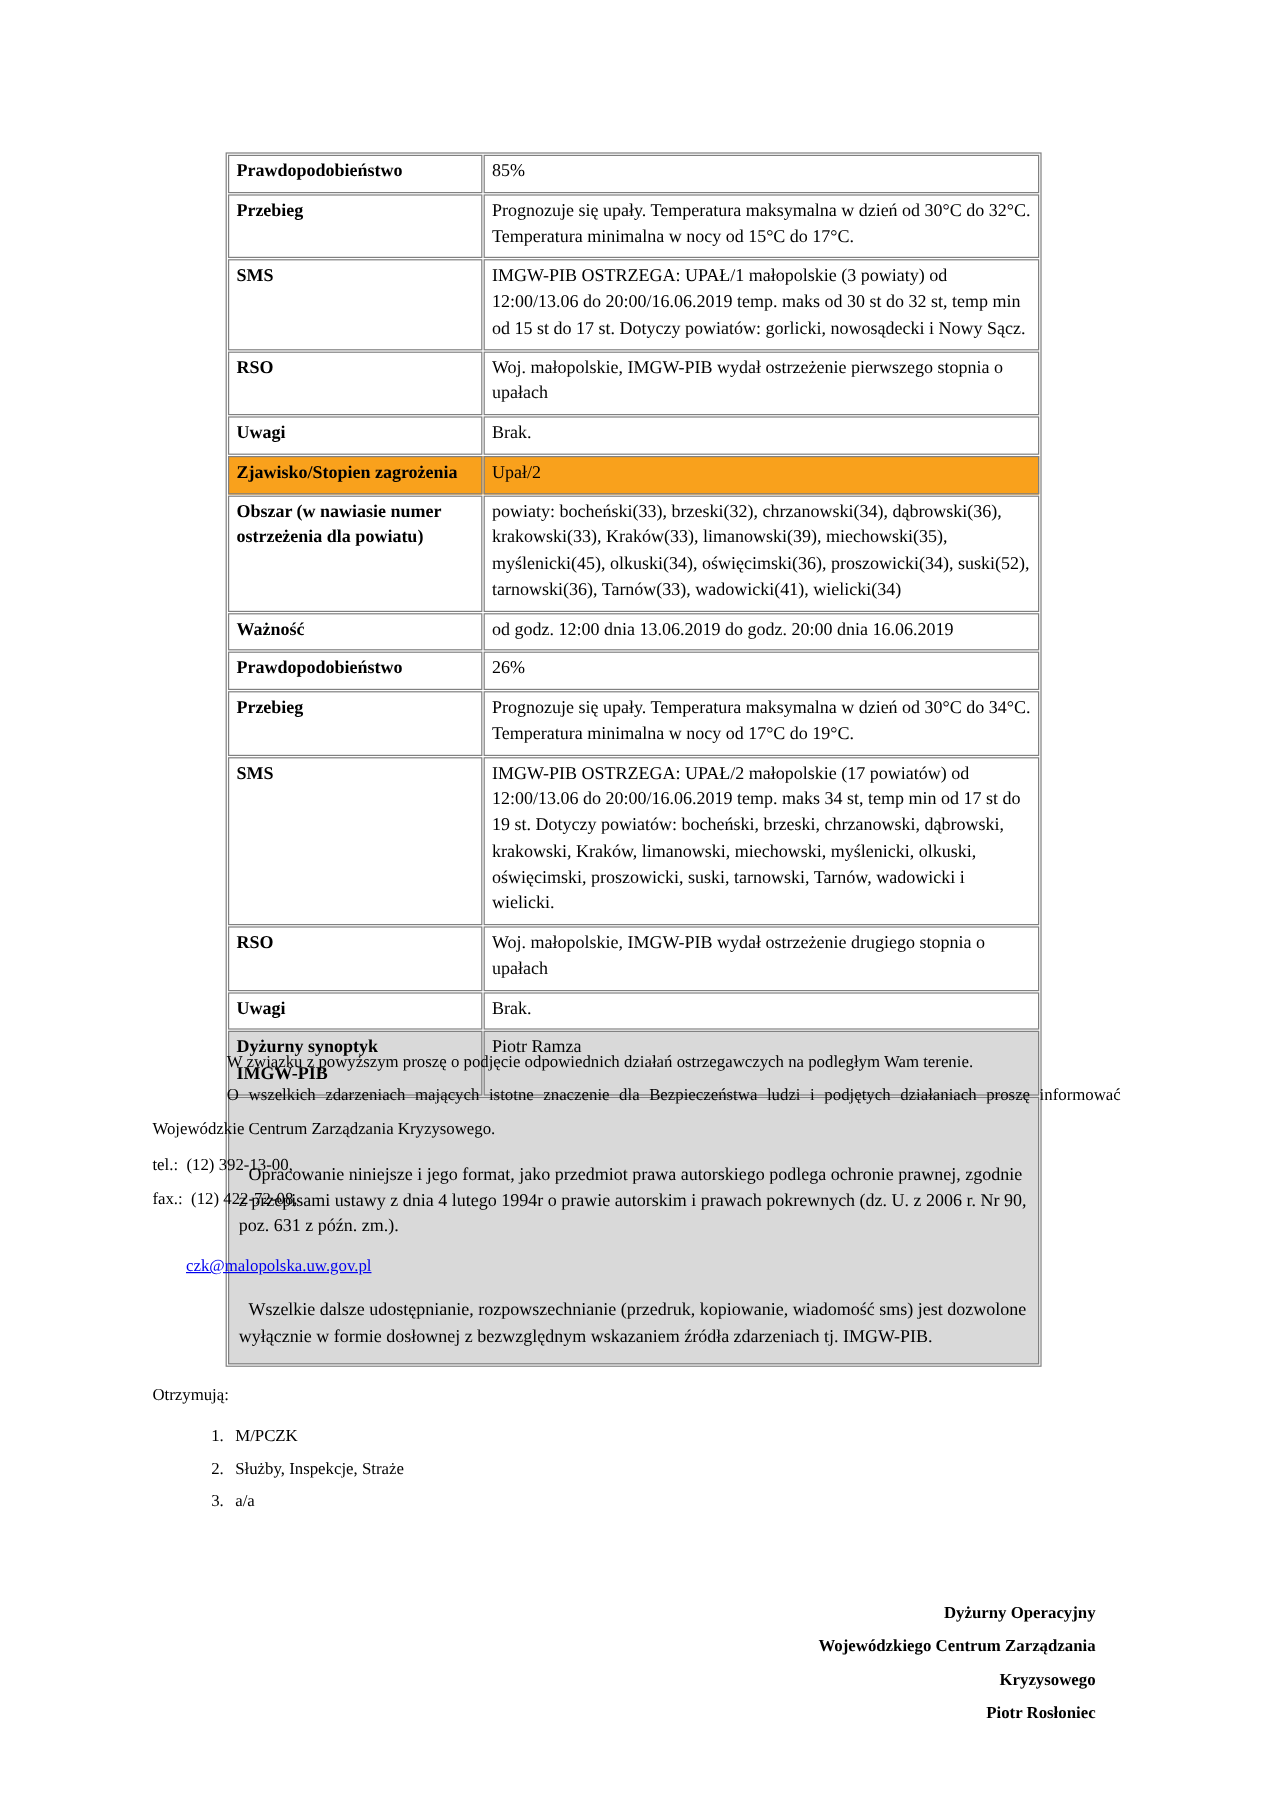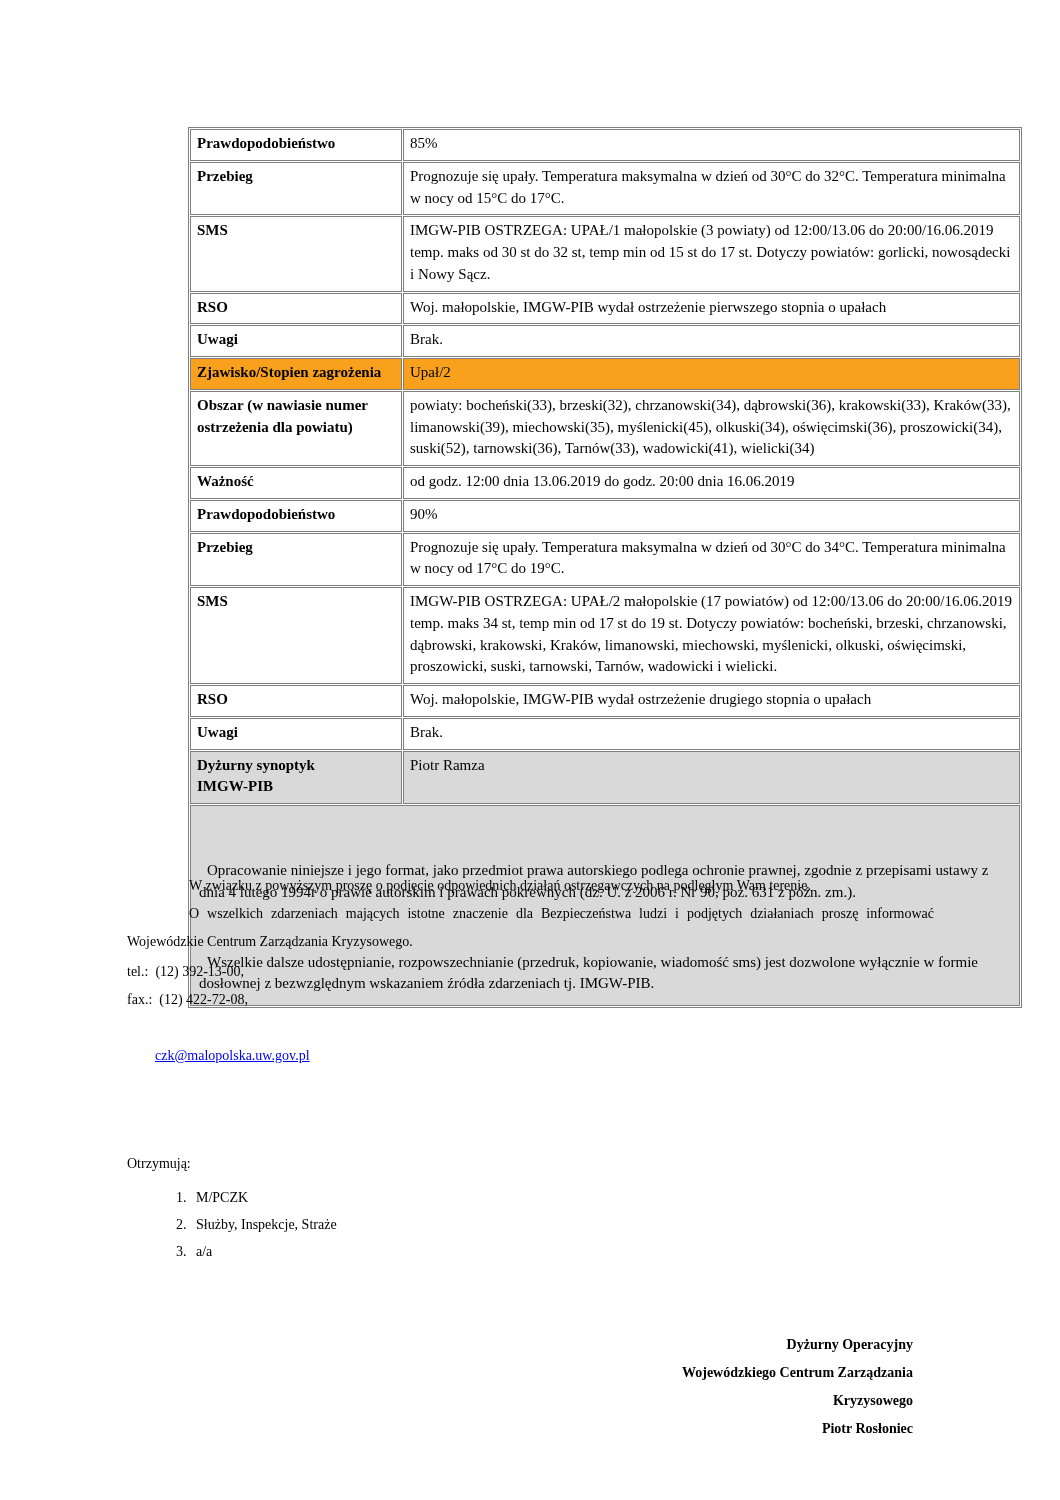--- a/index.html
+++ b/index.html
@@ -5,21 +5,21 @@
   html,body{margin:0;padding:0;background:#ffffff;}
   .page{
     position:relative;
     width:1060px;height:1500px;
     background:#ffffff;
     font-family:"Liberation Serif","DejaVu Serif",serif;
     color:#000000;
     overflow:hidden;
   }
   
-  .tbl-wrap{position:absolute;left:188px;top:127px;width:834px;}
+  .tbl-wrap{position:absolute;left:188px;top:127px;width:680px;}
   table.warning{
     width:100%;
     border-collapse:separate;
     border-spacing:1px;
     border:1px solid #808080;
     background:#ffffff;
     font-size:15px;
     line-height:1.45;
   }
   table.warning td{
@@ -114,21 +114,21 @@
           <tr>
             <td class="lbl">Obszar (w nawiasie numer ostrzeżenia dla powiatu)</td>
             <td>powiaty: bocheński(33), brzeski(32), chrzanowski(34), dąbrowski(36), krakowski(33), Kraków(33), limanowski(39), miechowski(35), myślenicki(45), olkuski(34), oświęcimski(36), proszowicki(34), suski(52), tarnowski(36), Tarnów(33), wadowicki(41), wielicki(34)</td>
           </tr>
           <tr>
             <td class="lbl">Ważność</td>
             <td>od godz. 12:00 dnia 13.06.2019 do godz. 20:00 dnia 16.06.2019</td>
           </tr>
           <tr>
             <td class="lbl">Prawdopodobieństwo</td>
-            <td>90%</td>
+            <td>26%</td>
           </tr>
           <tr>
             <td class="lbl">Przebieg</td>
             <td>Prognozuje się upały. Temperatura maksymalna w dzień od 30°C do 34°C. Temperatura minimalna w nocy od 17°C do 19°C.</td>
           </tr>
           <tr>
             <td class="lbl">SMS</td>
             <td>IMGW-PIB OSTRZEGA: UPAŁ/2 małopolskie (17 powiatów) od 12:00/13.06 do 20:00/16.06.2019 temp. maks 34 st, temp min od 17 st do 19 st. Dotyczy powiatów: bocheński, brzeski, chrzanowski, dąbrowski, krakowski, Kraków, limanowski, miechowski, myślenicki, olkuski, oświęcimski, proszowicki, suski, tarnowski, Tarnów, wadowicki i wielicki.</td>
           </tr>
           <tr>

